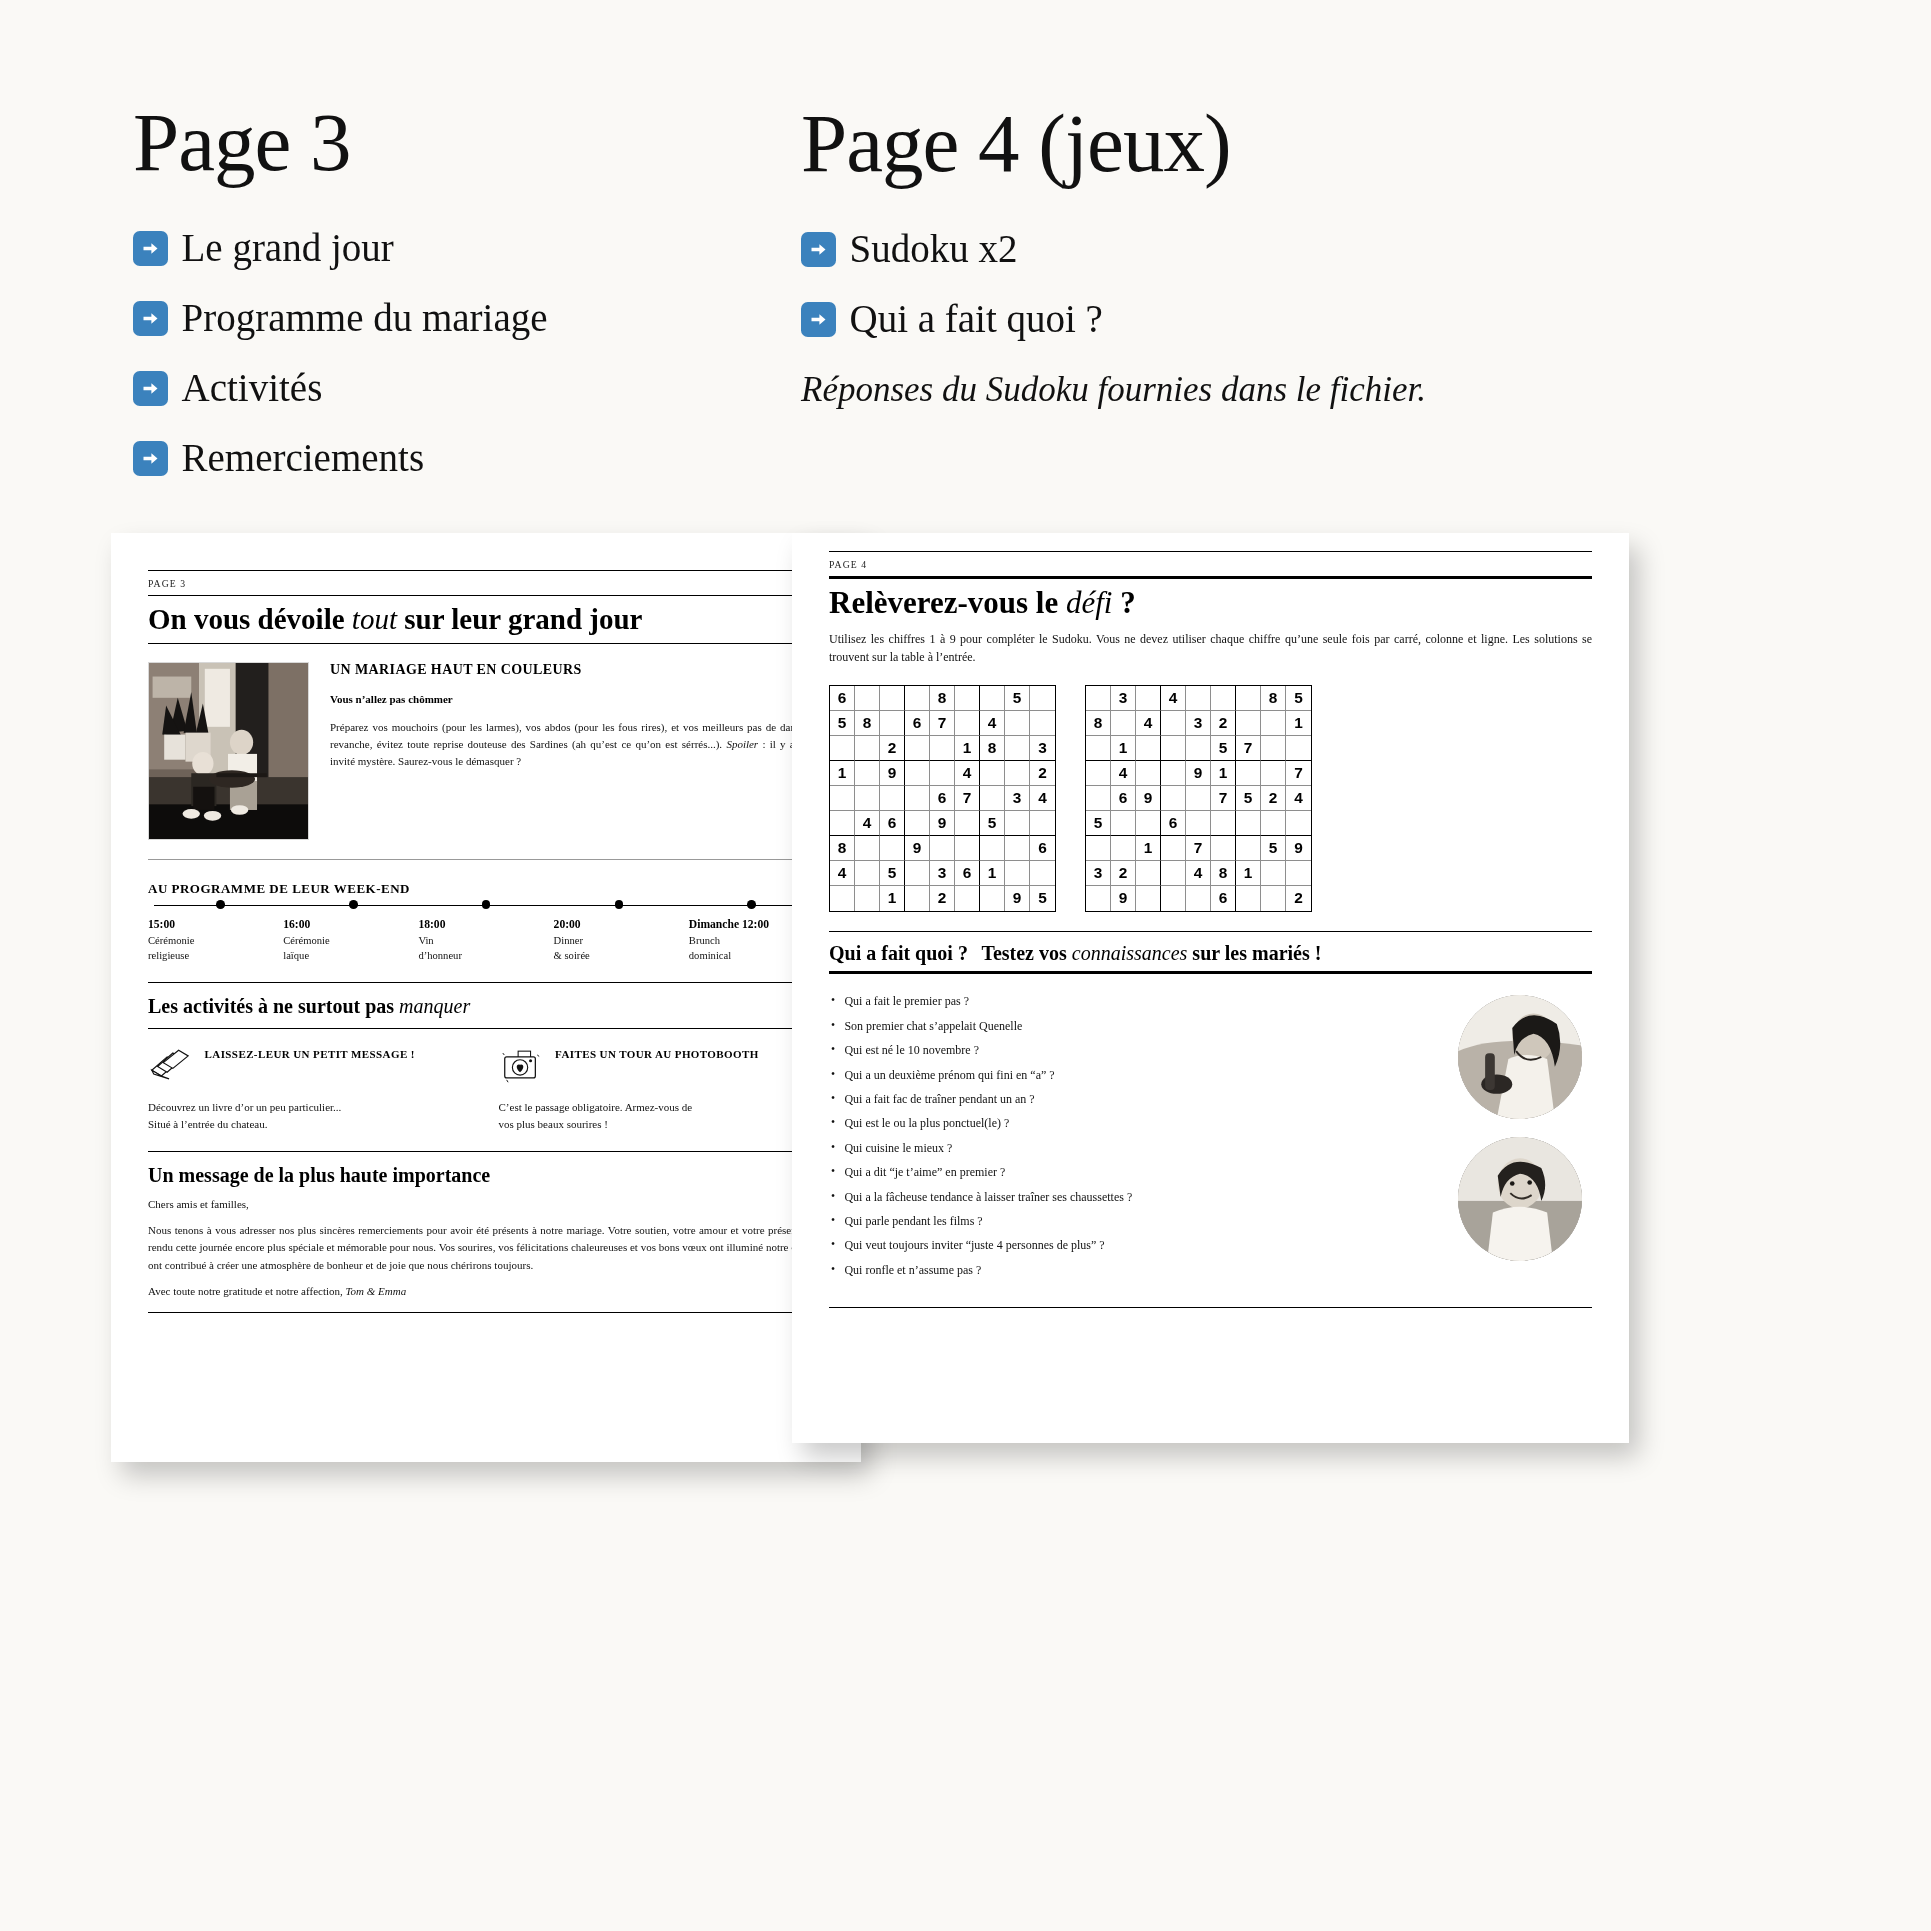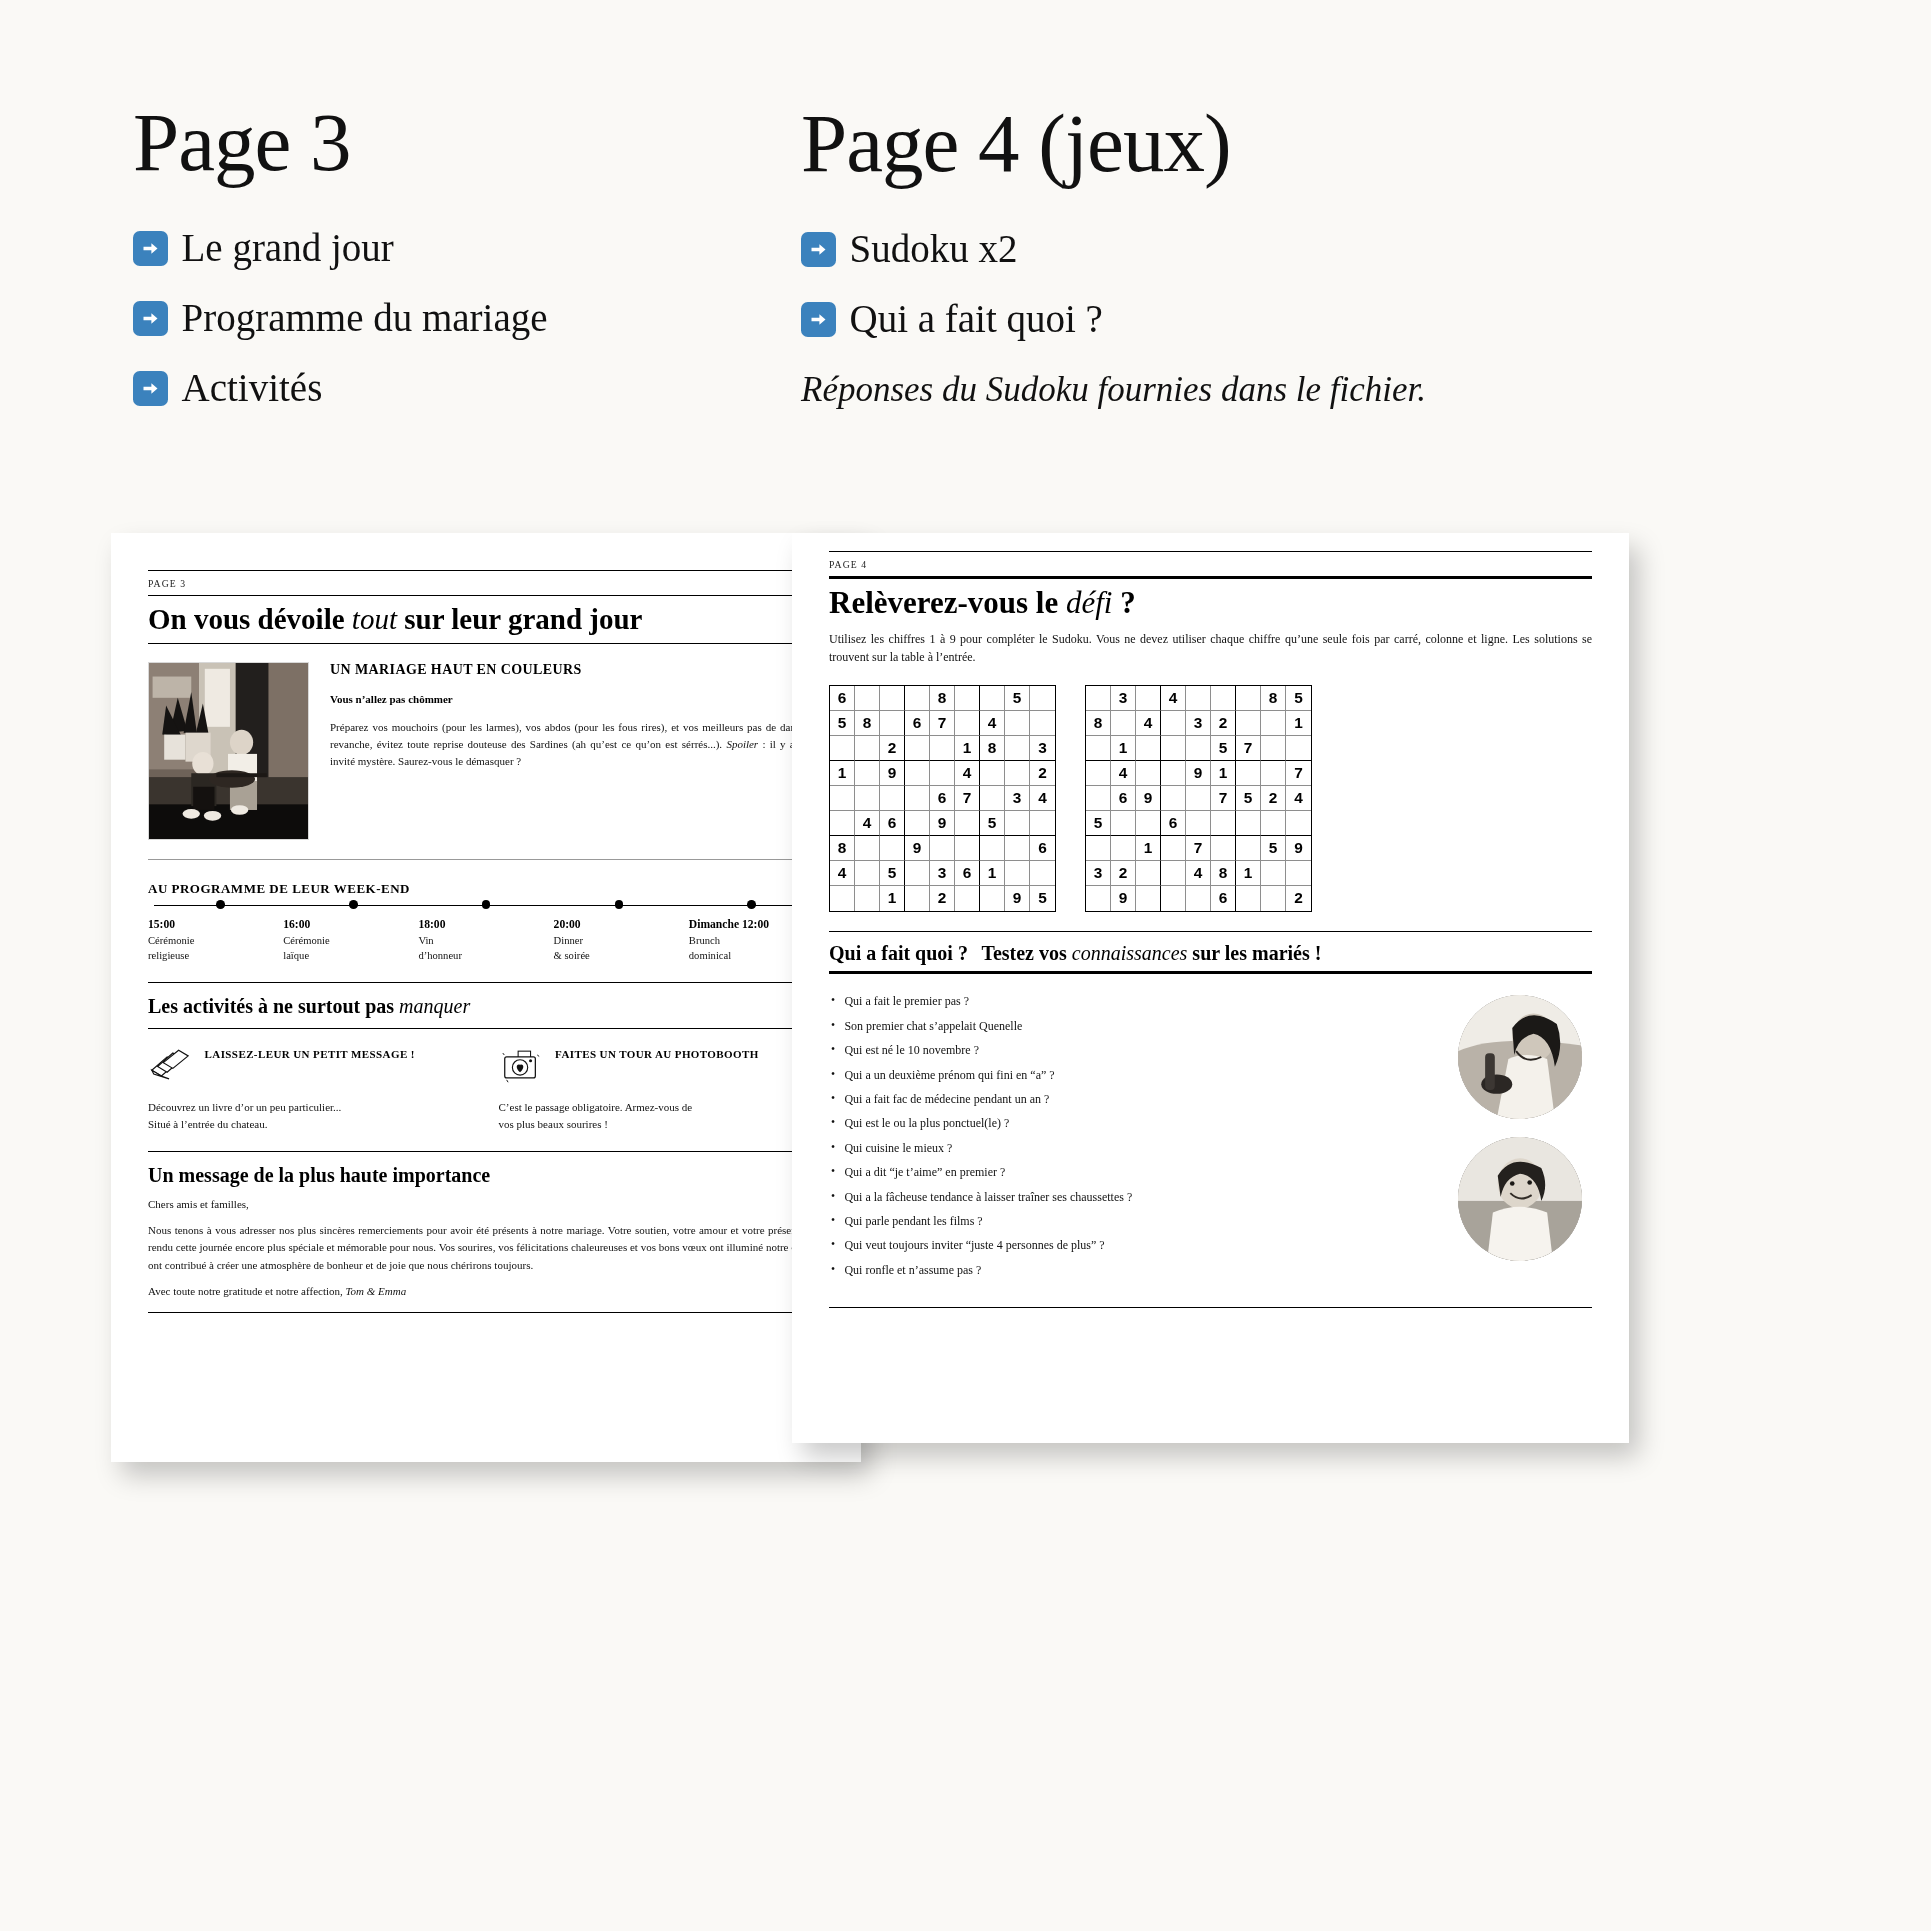--- a/index.html
+++ b/index.html
@@ -160,20 +160,28 @@
 
     <div class="ol-item">
       <span class="arrow-box">
         <svg width="21" height="21" viewBox="0 0 24 24">
             <path d="M4 10h9V6l7 6-7 6v-4H4z" fill="#ffffff"></path>
           </svg>
       </span>
       <span class="ol-label">Activités</span>
     </div>
 
+    <div class="ol-item">
+      <span class="arrow-box">
+        <svg width="21" height="21" viewBox="0 0 24 24">
+            <path d="M4 10h9V6l7 6-7 6v-4H4z" fill="#ffffff"></path>
+          </svg>
+      </span>
+      <span class="ol-label">Remerciements</span>
+    </div>
   </div>
 
   <div class="outline right">
     <h1 class="big-title">Page 4 (jeux)</h1>
 
     <div class="ol-item">
       <span class="arrow-box">
         <svg width="21" height="21" viewBox="0 0 24 24">
             <path d="M4 10h9V6l7 6-7 6v-4H4z" fill="#ffffff"></path>
           </svg>
@@ -524,21 +532,21 @@
     </div>
 
     <div class="rule-thick" style="margin-top:7.7px"></div>
 
     <div class="quiz-body">
       <ul class="quiz-list" id="quiz-list">
           <li>Qui a fait le premier pas ?</li>
           <li>Son premier chat s’appelait Quenelle</li>
           <li>Qui est né le 10 novembre ?</li>
           <li>Qui a un deuxième prénom qui fini en “a” ?</li>
-          <li>Qui a fait fac de médecine pendant un an ?</li>
+          <li>Qui a fait fac de traîner pendant un an ?</li>
           <li>Qui est le ou la plus ponctuel(le) ?</li>
           <li>Qui cuisine le mieux ?</li>
           <li>Qui a dit “je t’aime” en premier ?</li>
           <li>Qui a la fâcheuse tendance à laisser traîner ses chaussettes ?</li>
           <li>Qui parle pendant les films ?</li>
           <li>Qui veut toujours inviter “juste 4 personnes de plus” ?</li>
           <li>Qui ronfle et n’assume pas ?</li>
         </ul>
       <div class="quiz-photos">
         <div class="circ">

